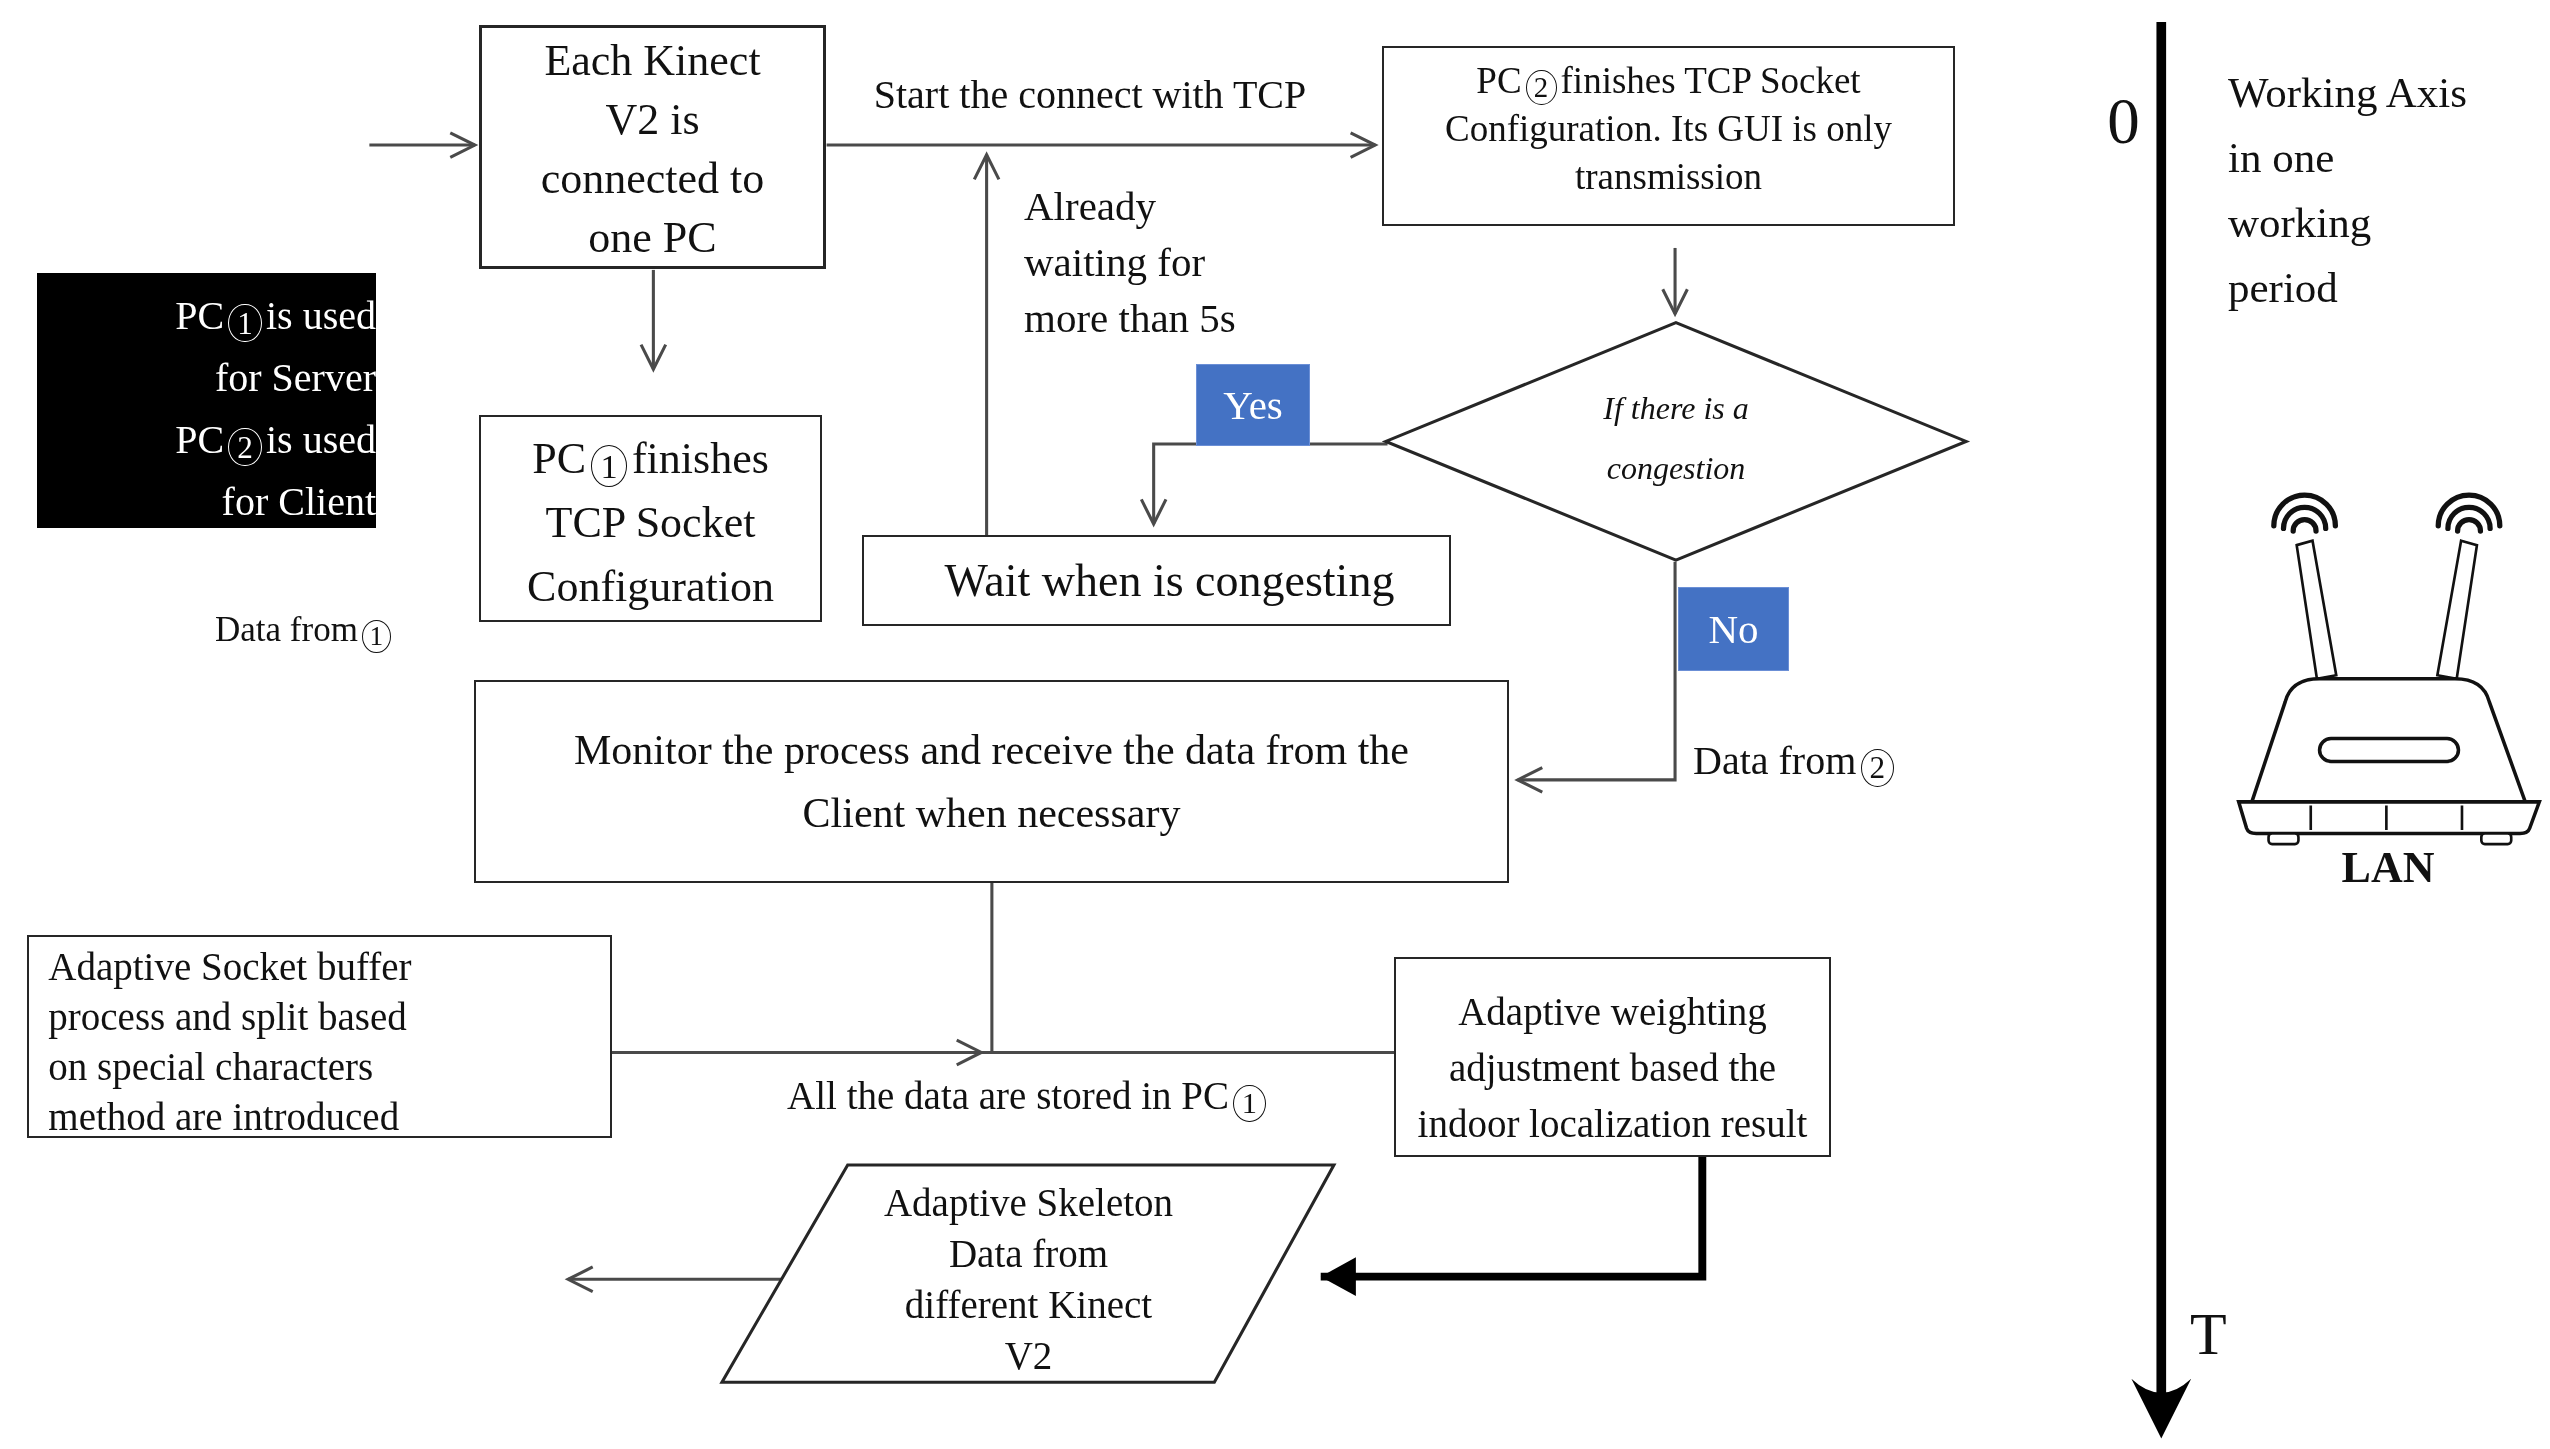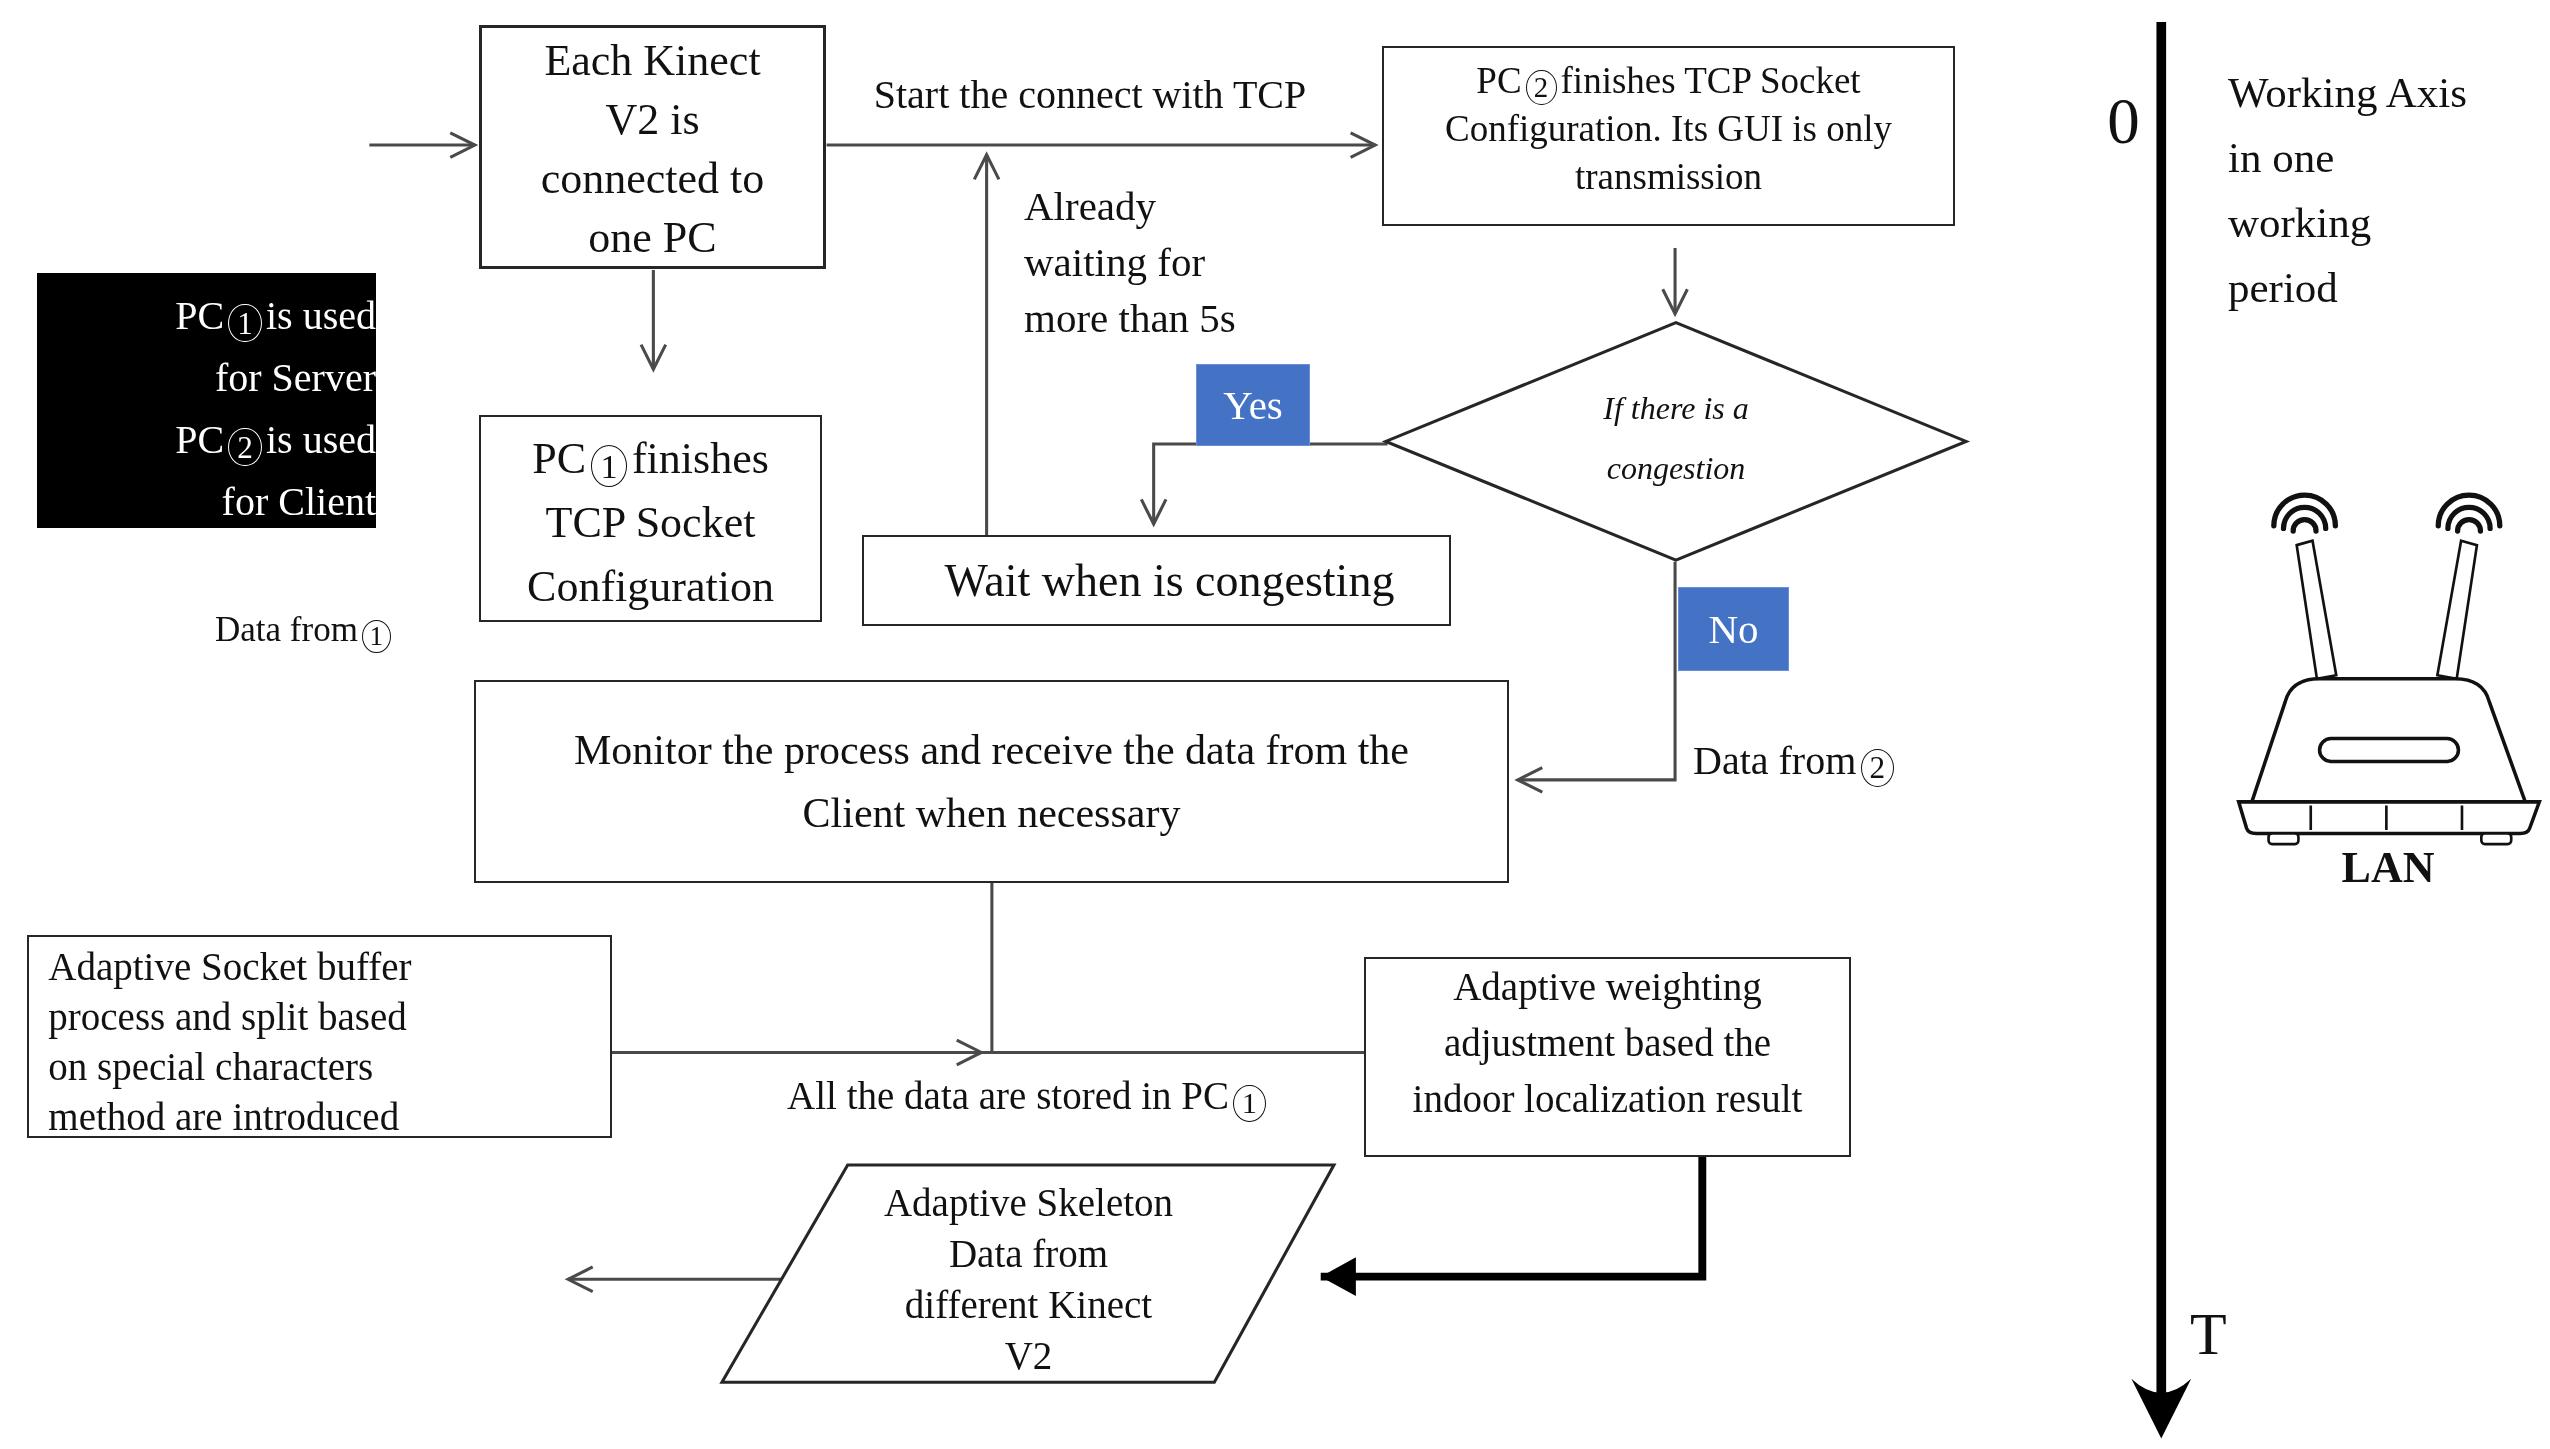--- a/index.html
+++ b/index.html
@@ -119,21 +119,21 @@
     <div class="ln">Client when necessary</div>
   </div>
 
   <div class="bx" style="left:27px;top:935px;width:585px;height:203px;font-size:39px;line-height:50px;text-align:left;padding:5.3px 0 0 19.3px;">
     <div class="ln">Adaptive Socket buffer</div>
     <div class="ln">process and split based</div>
     <div class="ln">on special characters</div>
     <div class="ln">method are introduced</div>
   </div>
 
-  <div class="bx" style="left:1364px;top:957px;width:487px;height:200px;font-size:39px;line-height:56px;padding-top:0;">
+  <div class="bx" style="left:1394px;top:957px;width:437px;height:200px;font-size:39px;line-height:56px;padding-top:25px;">
     <div class="ln">Adaptive weighting</div>
     <div class="ln">adjustment based the</div>
     <div class="ln">indoor localization result</div>
   </div>
 
   <div class="lb" style="left:879px;top:1177px;width:299px;text-align:center;font-size:39px;line-height:51px;">
     <div class="ln">Adaptive Skeleton</div>
     <div class="ln">Data from</div>
     <div class="ln">different Kinect</div>
     <div class="ln">V2</div>

